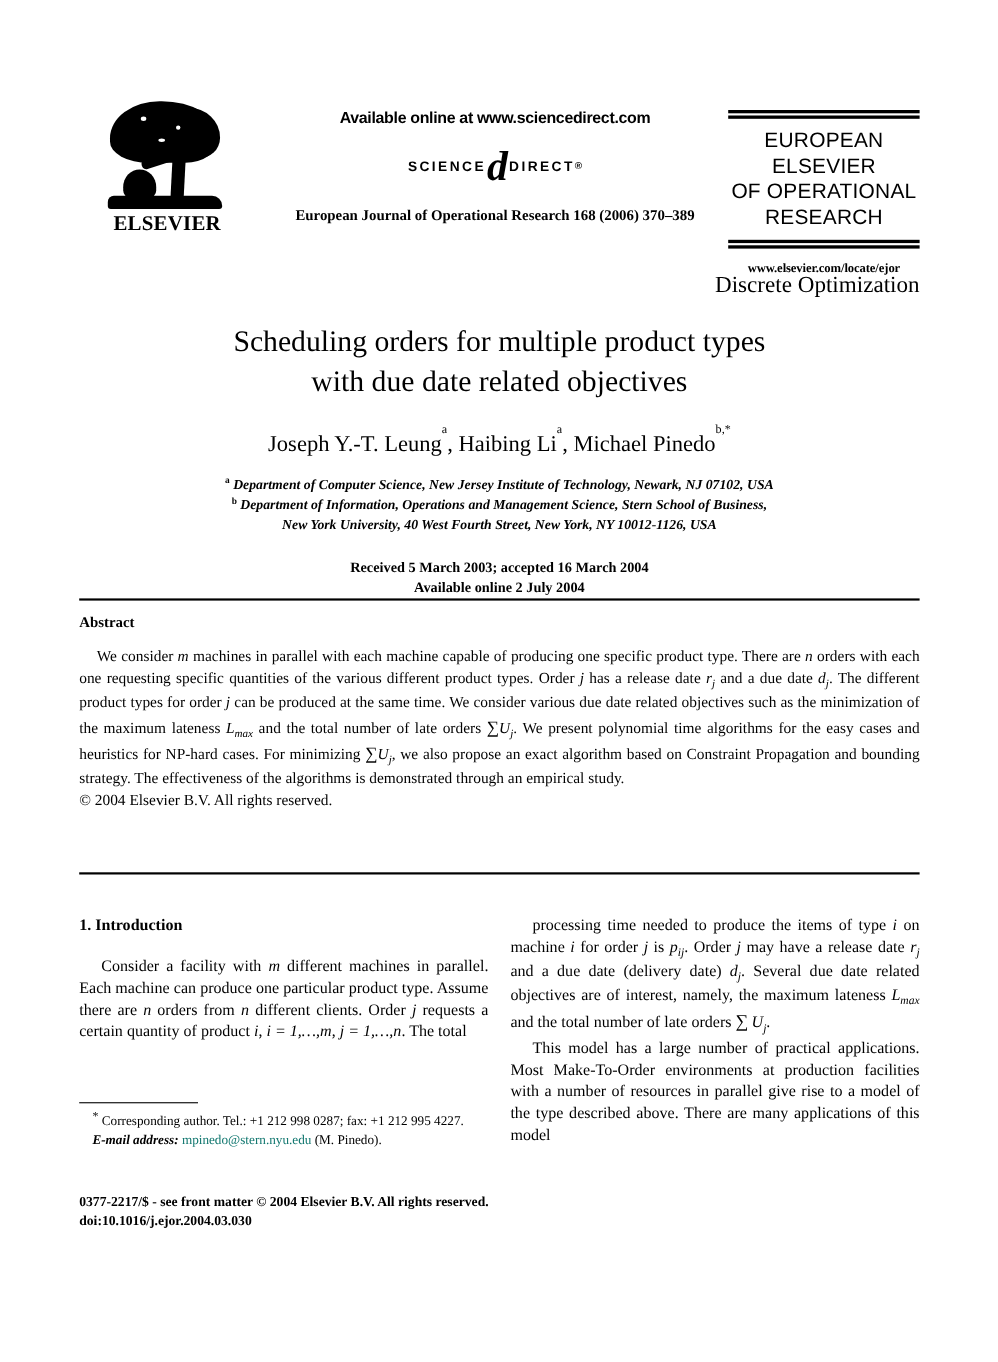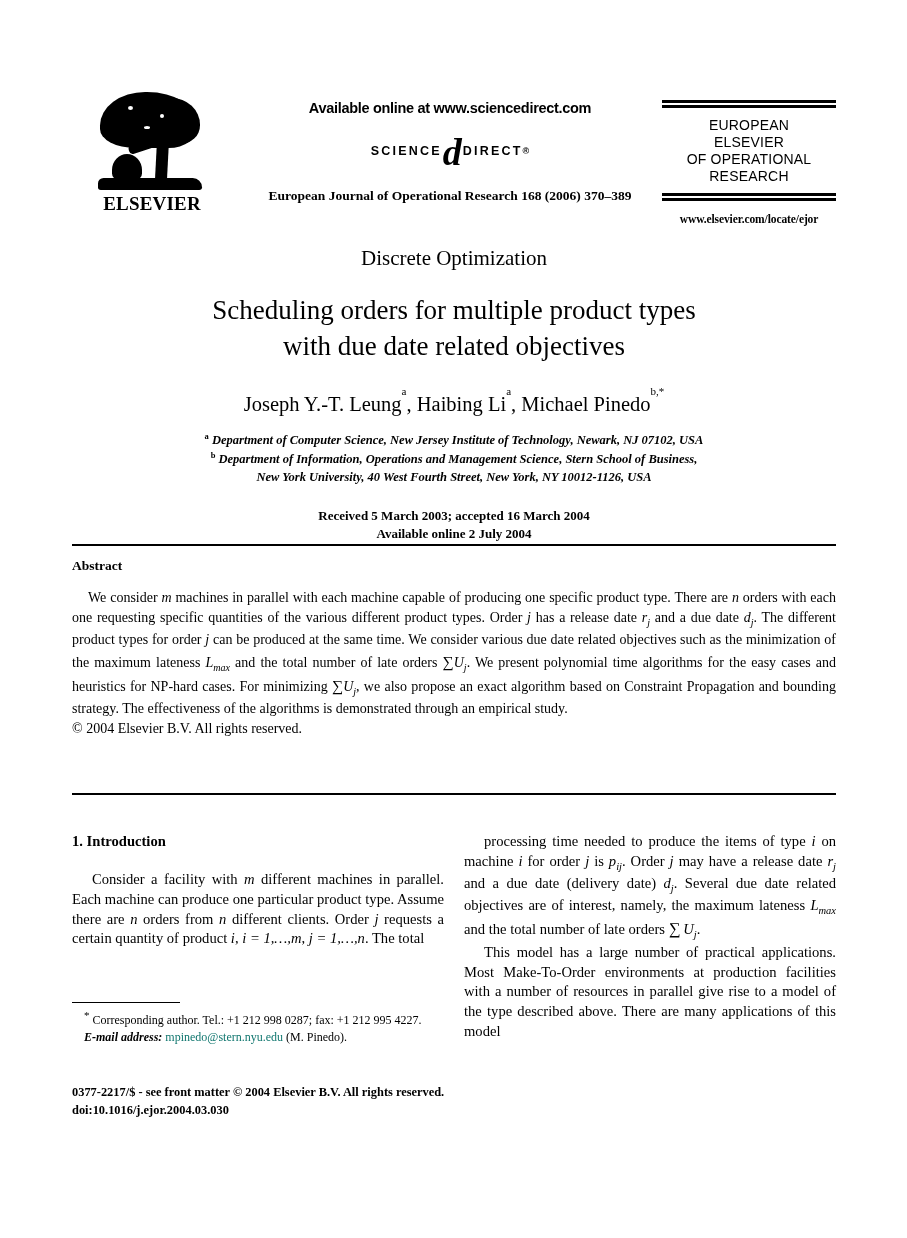--- a/index.html
+++ b/index.html
@@ -174,21 +174,21 @@
     margin-bottom: 9px;
   }
   .jb-rule-bottom {
     border-top: 3px solid #000;
     border-bottom: 3px solid #000;
     height: 2px;
     margin-top: 8px;
   }
   .jb-name {
     font-family: "Liberation Sans", sans-serif;
-    font-size: 14px;
+    font-size: 19px;
     line-height: 1.22;
     letter-spacing: 0.2px;
   }
   .jb-url {
     margin-top: 12px;
     font-family: "Liberation Serif", serif;
     font-weight: bold;
     font-size: 11.5px;
     letter-spacing: -0.1px;
   }
@@ -198,20 +198,21 @@
     position: absolute;
     left: 72px;
     top: 246px;
     width: 764px;
     text-align: center;
   }
   .section-kind {
     font-family: "Liberation Serif", serif;
     font-size: 21px;
     margin-bottom: 22px;
+    text-align: right;
   }
   .paper-title {
     font-family: "Liberation Serif", serif;
     font-size: 27px;
     line-height: 1.33;
     font-weight: normal;
     margin: 0;
   }
   .authors {
     margin-top: 28px;

